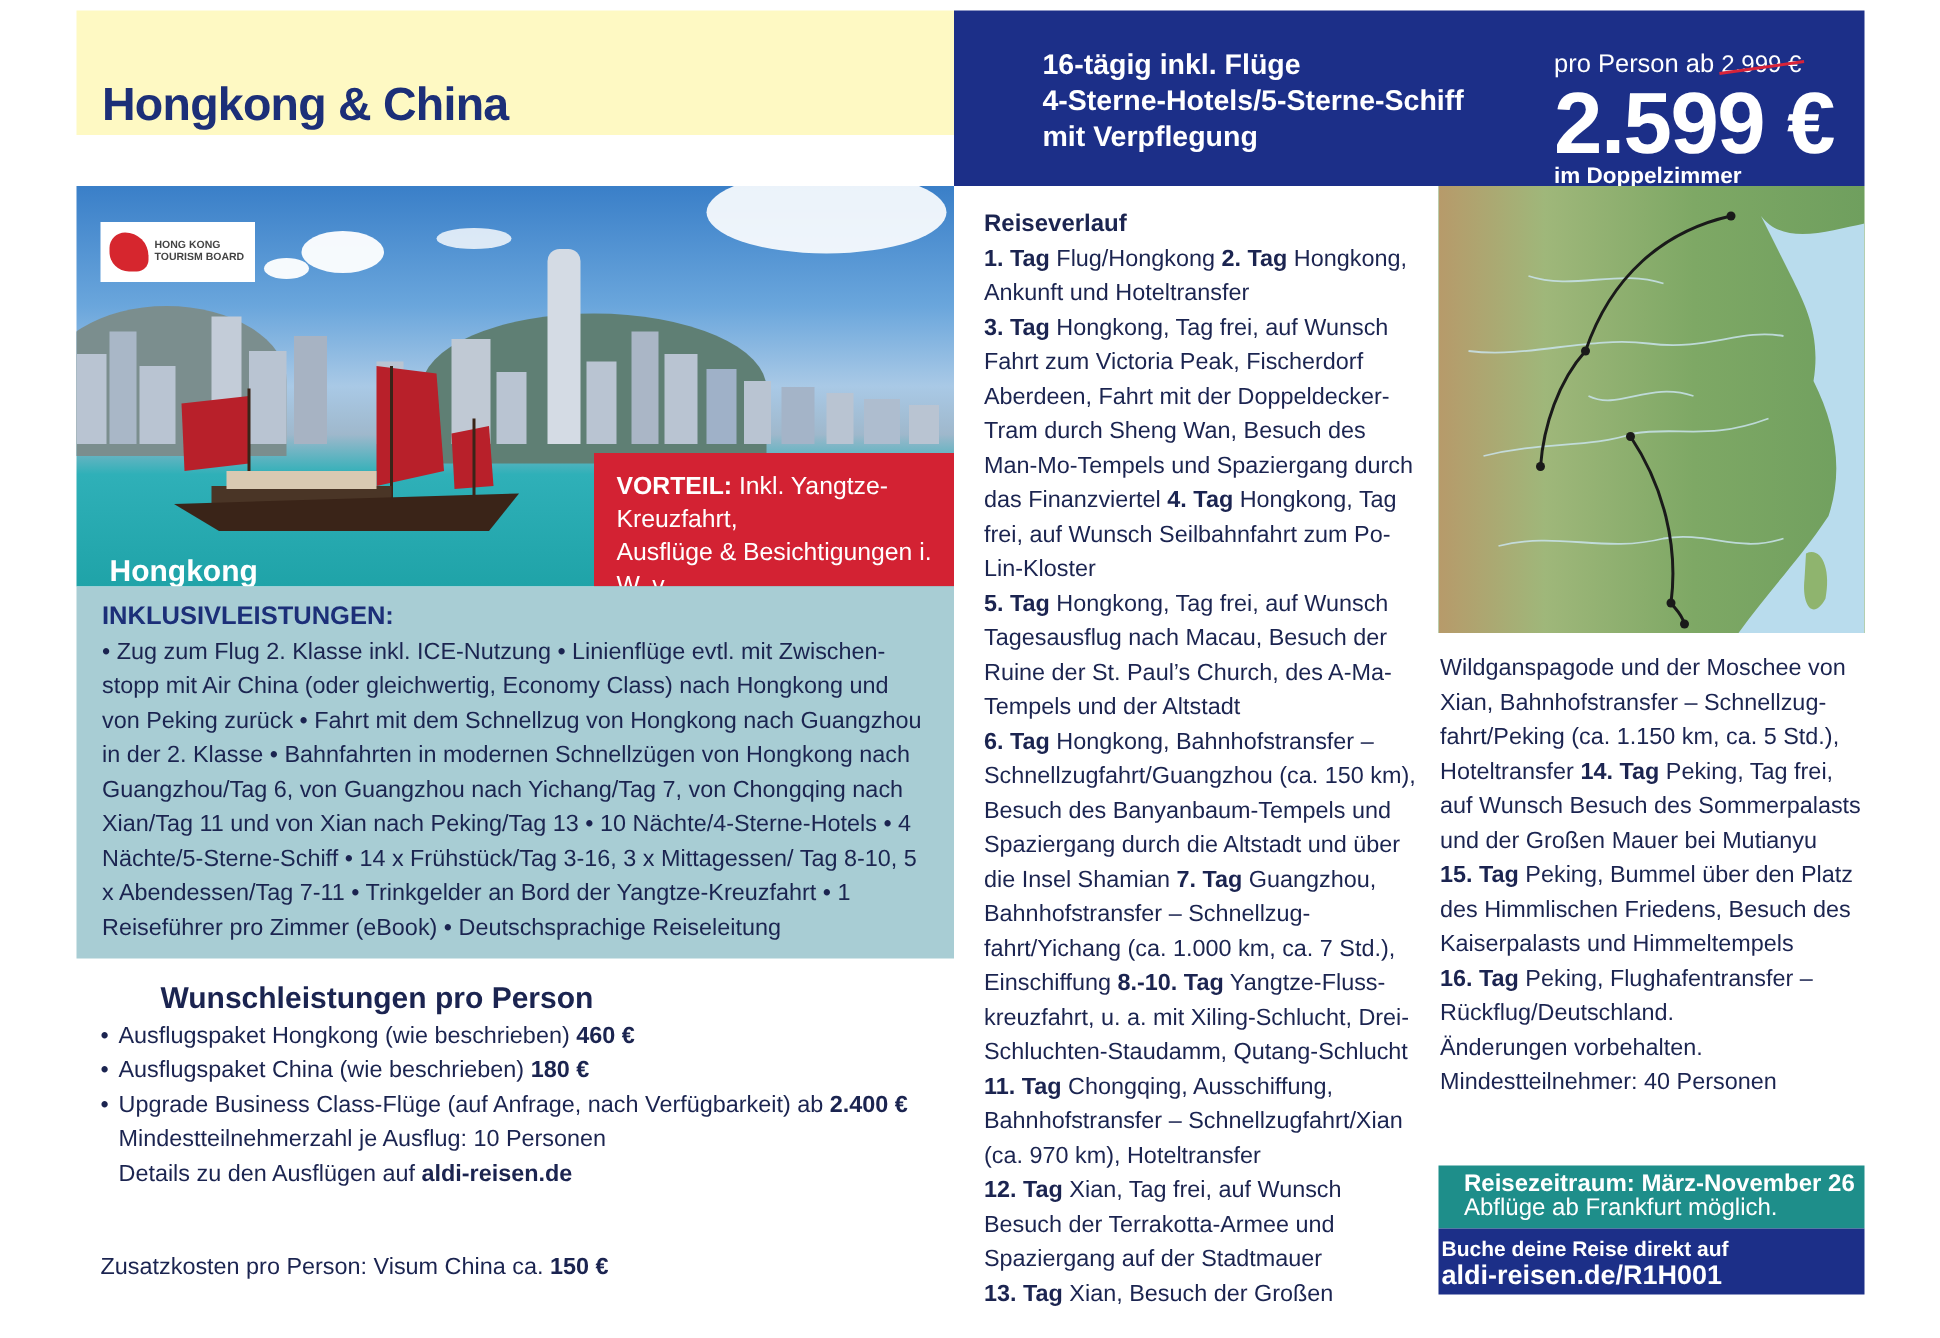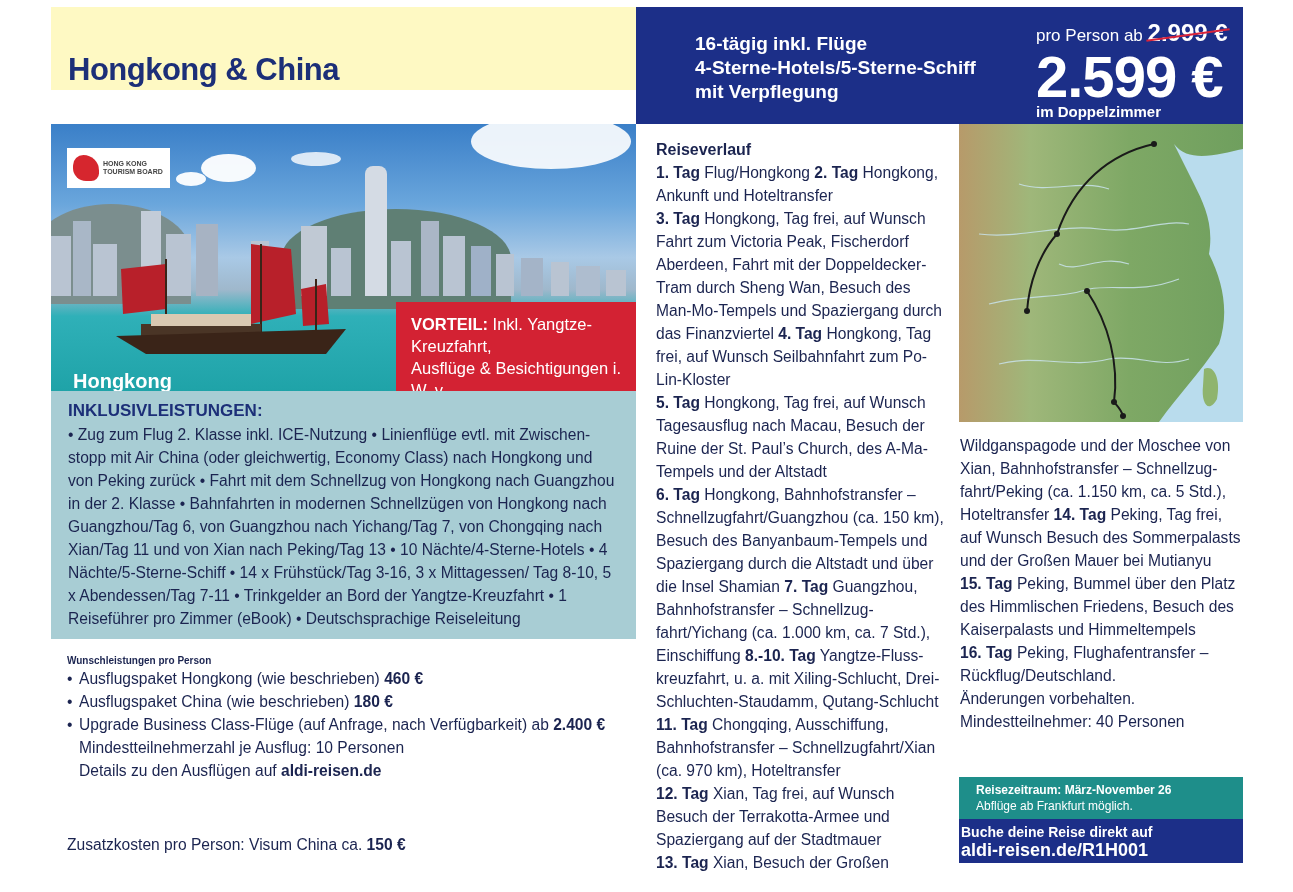--- a/index.html
+++ b/index.html
@@ -10,21 +10,21 @@
 
   
   #title-block { left: 51px; top: 7px; width: 585px; height: 83px; background: #fef9c3; }
   #title-block h1 { position: absolute; left: 17px; top: 45px; font-size: 31px; font-weight: bold; color: #1c2f78; letter-spacing: -0.5px; }
 
   
   #offer-block { left: 636px; top: 7px; width: 607px; height: 117px; background: #1c2f88; color: #fff; }
   #offer-block .features { position: absolute; left: 20px; top: 25px; font-size: 19px; font-weight: bold; line-height: 24px; margin-left: 39px; }
   #offer-block .price-area { position: absolute; left: 400px; top: 12px; width: 200px; }
   .pp-line { font-size: 17px; white-space: nowrap; }
-  .old-price { font-weight: bold; font-size: 24px; position: relative; display: inline-block; }
+  .old-price { font-weight: normal; font-size: 16px; position: relative; display: inline-block; margin-top: 16px; }
   .old-price::after { content: ""; position: absolute; left: -2px; right: -2px; top: 52%; height: 2px; background: #d8233a; transform: rotate(-8deg); }
   .new-price { font-size: 58px; font-weight: bold; line-height: 56px; margin-top: 2px; letter-spacing: -1px; }
   .room { font-size: 15px; font-weight: bold; margin-top: -2px; }
 
   
   #photo { left: 51px; top: 124px; width: 585px; height: 267px; overflow: hidden;
     background: linear-gradient(180deg, #3a7fc8 0%, #6aa6dc 30%, #a9c9e6 50%, #9fb8cc 62%, #2fb0b8 72%, #1fa3a8 100%); }
   .cloud { position: absolute; background: #fff; border-radius: 50%; opacity: 0.95; }
   .bldg { position: absolute; bottom: 95px; background: #b9c4d2; }
   .hill { position: absolute; background: #5f7f74; border-radius: 50% 50% 0 0; }
@@ -36,37 +36,37 @@
 
   #vorteil { left: 345px; top: 178px; width: 240px; height: 89px; background: #d32233; color: #fff; padding: 11px 0 12px 15px; font-size: 16.5px; line-height: 22px; }
 
   
   #inklusiv { left: 51px; top: 391px; width: 585px; height: 248px; background: #a8cdd4; padding: 10px 17px; }
   #inklusiv h2 { font-size: 17px; font-weight: bold; color: #1c2f78; margin-bottom: 2px; }
   #inklusiv p { font-size: 15.6px; line-height: 23px; color: #1b2450; }
 
   
   #wunsch { left: 67px; top: 655px; width: 570px; }
-  #wunsch h3 { font-size: 10px; font-weight: bold; margin-bottom: 1px; }
+  #wunsch h3 { font-size: 20px; font-weight: bold; margin-bottom: 1px; margin-left: 40px; }
   #wunsch ul { list-style: none; }
   #wunsch li { font-size: 15.6px; line-height: 23px; padding-left: 12px; position: relative; }
   #wunsch li::before { content: "•"; position: absolute; left: 0; }
   #wunsch .note { font-size: 15.6px; line-height: 23px; padding-left: 12px; }
   #zusatz { left: 67px; top: 836px; font-size: 15.6px; }
 
   
   #reise { left: 656px; top: 138px; width: 290px; font-size: 15.6px; line-height: 23px; }
   #reise .h { font-weight: bold; font-size: 16px; }
   #reise2 { left: 960px; top: 434px; width: 285px; font-size: 15.6px; line-height: 23px; }
 
   
   #map { left: 959px; top: 124px; width: 284px; height: 298px; background: #7faa6a; overflow: hidden; }
 
   
-  #book-teal { left: 959px; top: 777px; width: 284px; height: 42px; background: #1e8e8a; color: #fff; padding: 5px 0 0 17px; font-size: 12px; line-height: 16px; }
+  #book-teal { left: 959px; top: 777px; width: 284px; height: 42px; background: #1e8e8a; color: #fff; padding: 5px 0 0 17px; font-size: 16px; line-height: 16px; }
   #book-blue { left: 959px; top: 819px; width: 284px; height: 44px; background: #1c2f88; color: #fff; padding: 4px 0 0 2px; font-size: 14px; line-height: 18px; font-weight: bold; }
   #book-blue .url { font-size: 18px; }
 
   b { font-weight: bold; }
 </style>
 </head>
 <body>
 
 <div id="title-block" class="abs">
   <h1>Hongkong &amp; China</h1>

